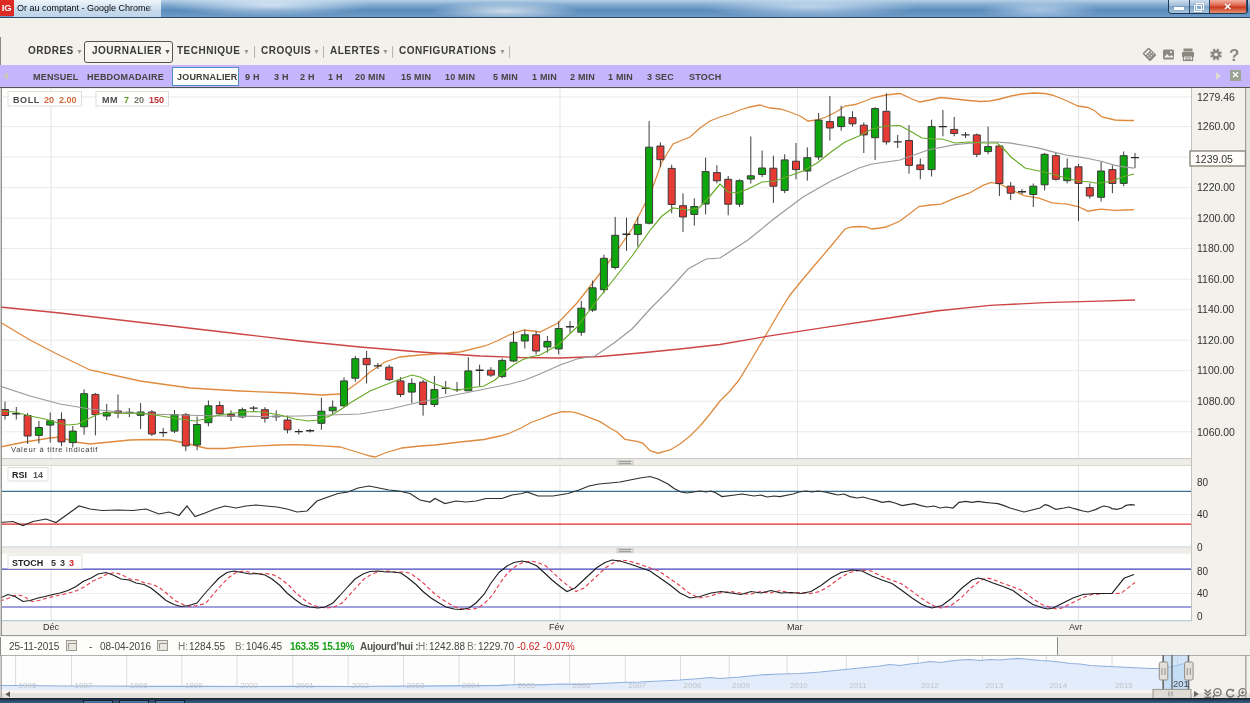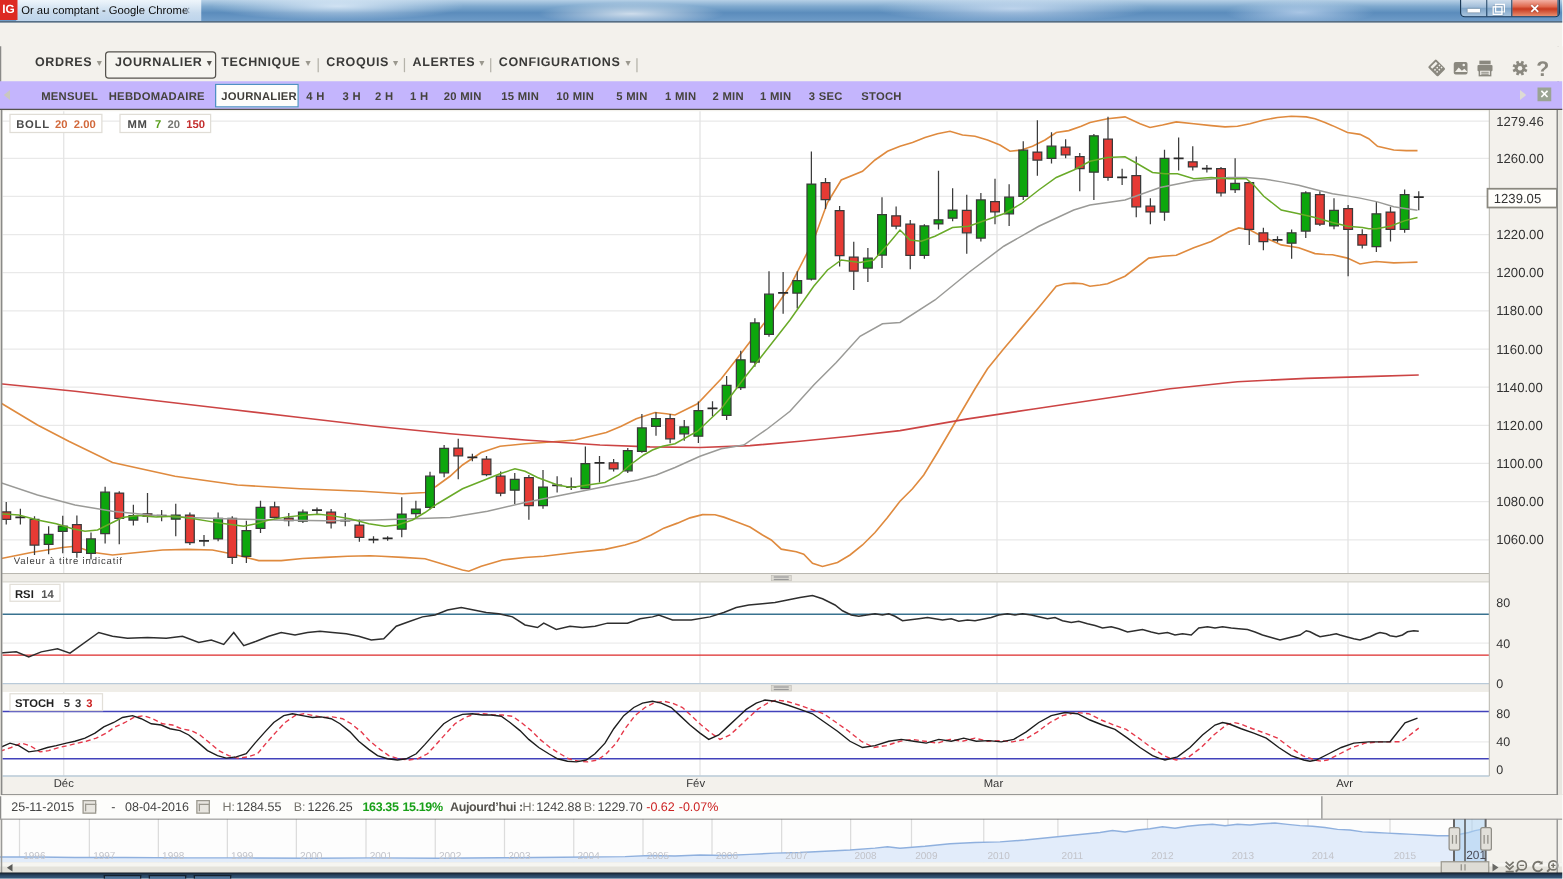--- a/index.html
+++ b/index.html
@@ -133,21 +133,21 @@
 <text x="91" y="16.5" font-size="17" font-weight="bold" fill="#8a887f" font-family="Liberation Sans">?</text>
 <path d="M112 5.5 h12 v8 h-8.5 l-3.5 3 v-3 h0 z" fill="#8a887f"></path>
 </svg>
 </div>
 <div id="tfbar">
  <div class="lar"></div>
  <span class="tf" style="left:33px">MENSUEL</span>
  <span class="tf" style="left:87px">HEBDOMADAIRE</span>
  <div id="jsel"></div>
  <span class="tf" style="left:177px;color:#3f3d38">JOURNALIER</span>
- <span class="tf" style="left:245px">4 H</span>
+ <span class="tf" style="left:245px">9 H</span>
  <span class="tf" style="left:274px">3 H</span>
  <span class="tf" style="left:300px">2 H</span>
  <span class="tf" style="left:328px">1 H</span>
  <span class="tf" style="left:355px">20 MIN</span>
  <span class="tf" style="left:401px">15 MIN</span>
  <span class="tf" style="left:445px">10 MIN</span>
  <span class="tf" style="left:493px">5 MIN</span>
  <span class="tf" style="left:532px">1 MIN</span>
  <span class="tf" style="left:570px">2 MIN</span>
  <span class="tf" style="left:608px">1 MIN</span>
@@ -265,21 +265,21 @@
 </svg>
 <div id="status">
  <span style="left:8px">25-11-2015</span>
  <span class="cal" style="left:65px"></span>
  <span style="left:88px">-</span>
  <span style="left:99px">08-04-2016</span>
  <span class="cal" style="left:156px"></span>
  <span class="gray" style="left:177px">H:</span>
       <span style="left:188px">1284.55</span>
  <span class="gray" style="left:234px">B:</span>
-      <span style="left:245px">1226.25</span>
+      <span style="left:245px">1046.45</span>
  <span class="green" style="left:289px;letter-spacing:-0.3px">163.35</span>
  <span class="green" style="left:321px;letter-spacing:-0.3px">15.19%</span>
  <span style="left:359px;font-weight:bold;color:#55534e;letter-spacing:-0.3px">Aujourd’hui :</span>
  <span class="gray" style="left:417px">H:</span>
       <span style="left:428px">1242.88</span>
  <span class="gray" style="left:466px">B:</span>
       <span style="left:477px">1229.70</span>
  <span class="red" style="left:516px">-0.62</span>
  <span class="red" style="left:542px">-0.07%</span>
 </div>

